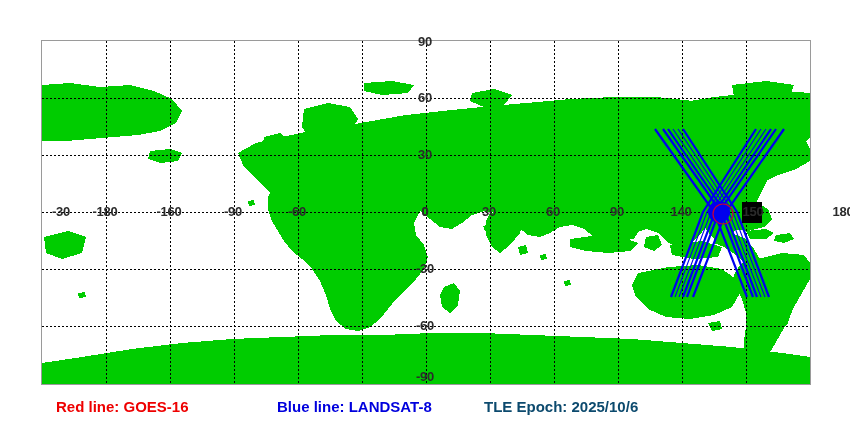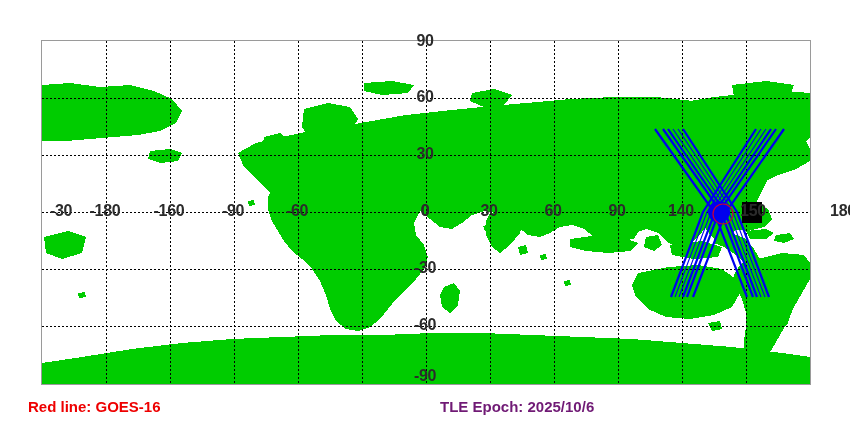--- a/index.html
+++ b/index.html
@@ -33,39 +33,39 @@
 
   
   .sat-dot{fill:#0000ee;}
   .geo-ring{fill:none;stroke:#cc0033;stroke-width:1.2;}
   .blk-sq{fill:#000000;}
 
   
   .axlabel{
     position:absolute;
     font-family:"Liberation Sans", sans-serif;
-    font-size:16px;font-weight:bold;color:#2b2b2b;
+    font-size:13px;font-weight:bold;color:#2b2b2b;
     white-space:nowrap;line-height:1;
     letter-spacing:-0.3px;
   }
   .lat-label{transform:translate(-50%,-50%);}
   .lon-label{transform:translate(-50%,-50%);}
 
   
   #legend{
     position:absolute;left:0;top:396px;width:850px;height:24px;
   }
   .leg{
     position:absolute;top:0;
     font-family:"Liberation Sans", sans-serif;
-    font-size:15px;font-weight:bold;white-space:nowrap;line-height:22px;
+    font-size:15px;font-weight:bold;white-space:nowrap;line-height:22px;margin-left:28px;
   }
   #leg-red{left:28px;color:#ee0000;}
   #leg-blue{left:249px;color:#0000dd;}
-  #leg-epoch{left:440px;color:#701a75;}
+  #leg-epoch{left:456px;color:#0c4a6e;}
 </style>
 </head>
 <body>
 
 <div id="page">
 
   <div id="map-frame">
     <div id="map-inner">
       <svg id="map-svg" viewBox="0 0 768 343" preserveAspectRatio="none">
 
@@ -216,16 +216,17 @@
   <div class="axlabel lon-label" style="left:681px;top:211px;">140</div>
   <div class="axlabel lon-label" style="left:745px;top:211px;padding-left:16px;">150</div>
   <div class="axlabel lon-label" style="left:843px;top:211px;">180</div>
   <div class="axlabel lon-label" style="left: 105px; top: 211px;">-180</div>
   <div class="axlabel lon-label" style="left: 169px; top: 211px;">-160</div>
   <div class="axlabel lon-label" style="left: 233px; top: 211px;">-90</div>
   <div class="axlabel lon-label" style="left: 297px; top: 211px;">-60</div>
 
   <div id="legend">
     <div class="leg" id="leg-red">Red line: GOES-16</div>
+    <div class="leg" id="leg-blue">Blue line: LANDSAT-8</div>
     <div class="leg" id="leg-epoch">TLE Epoch: 2025/10/6</div>
   </div>
 
 </div>
 
 </body></html>

